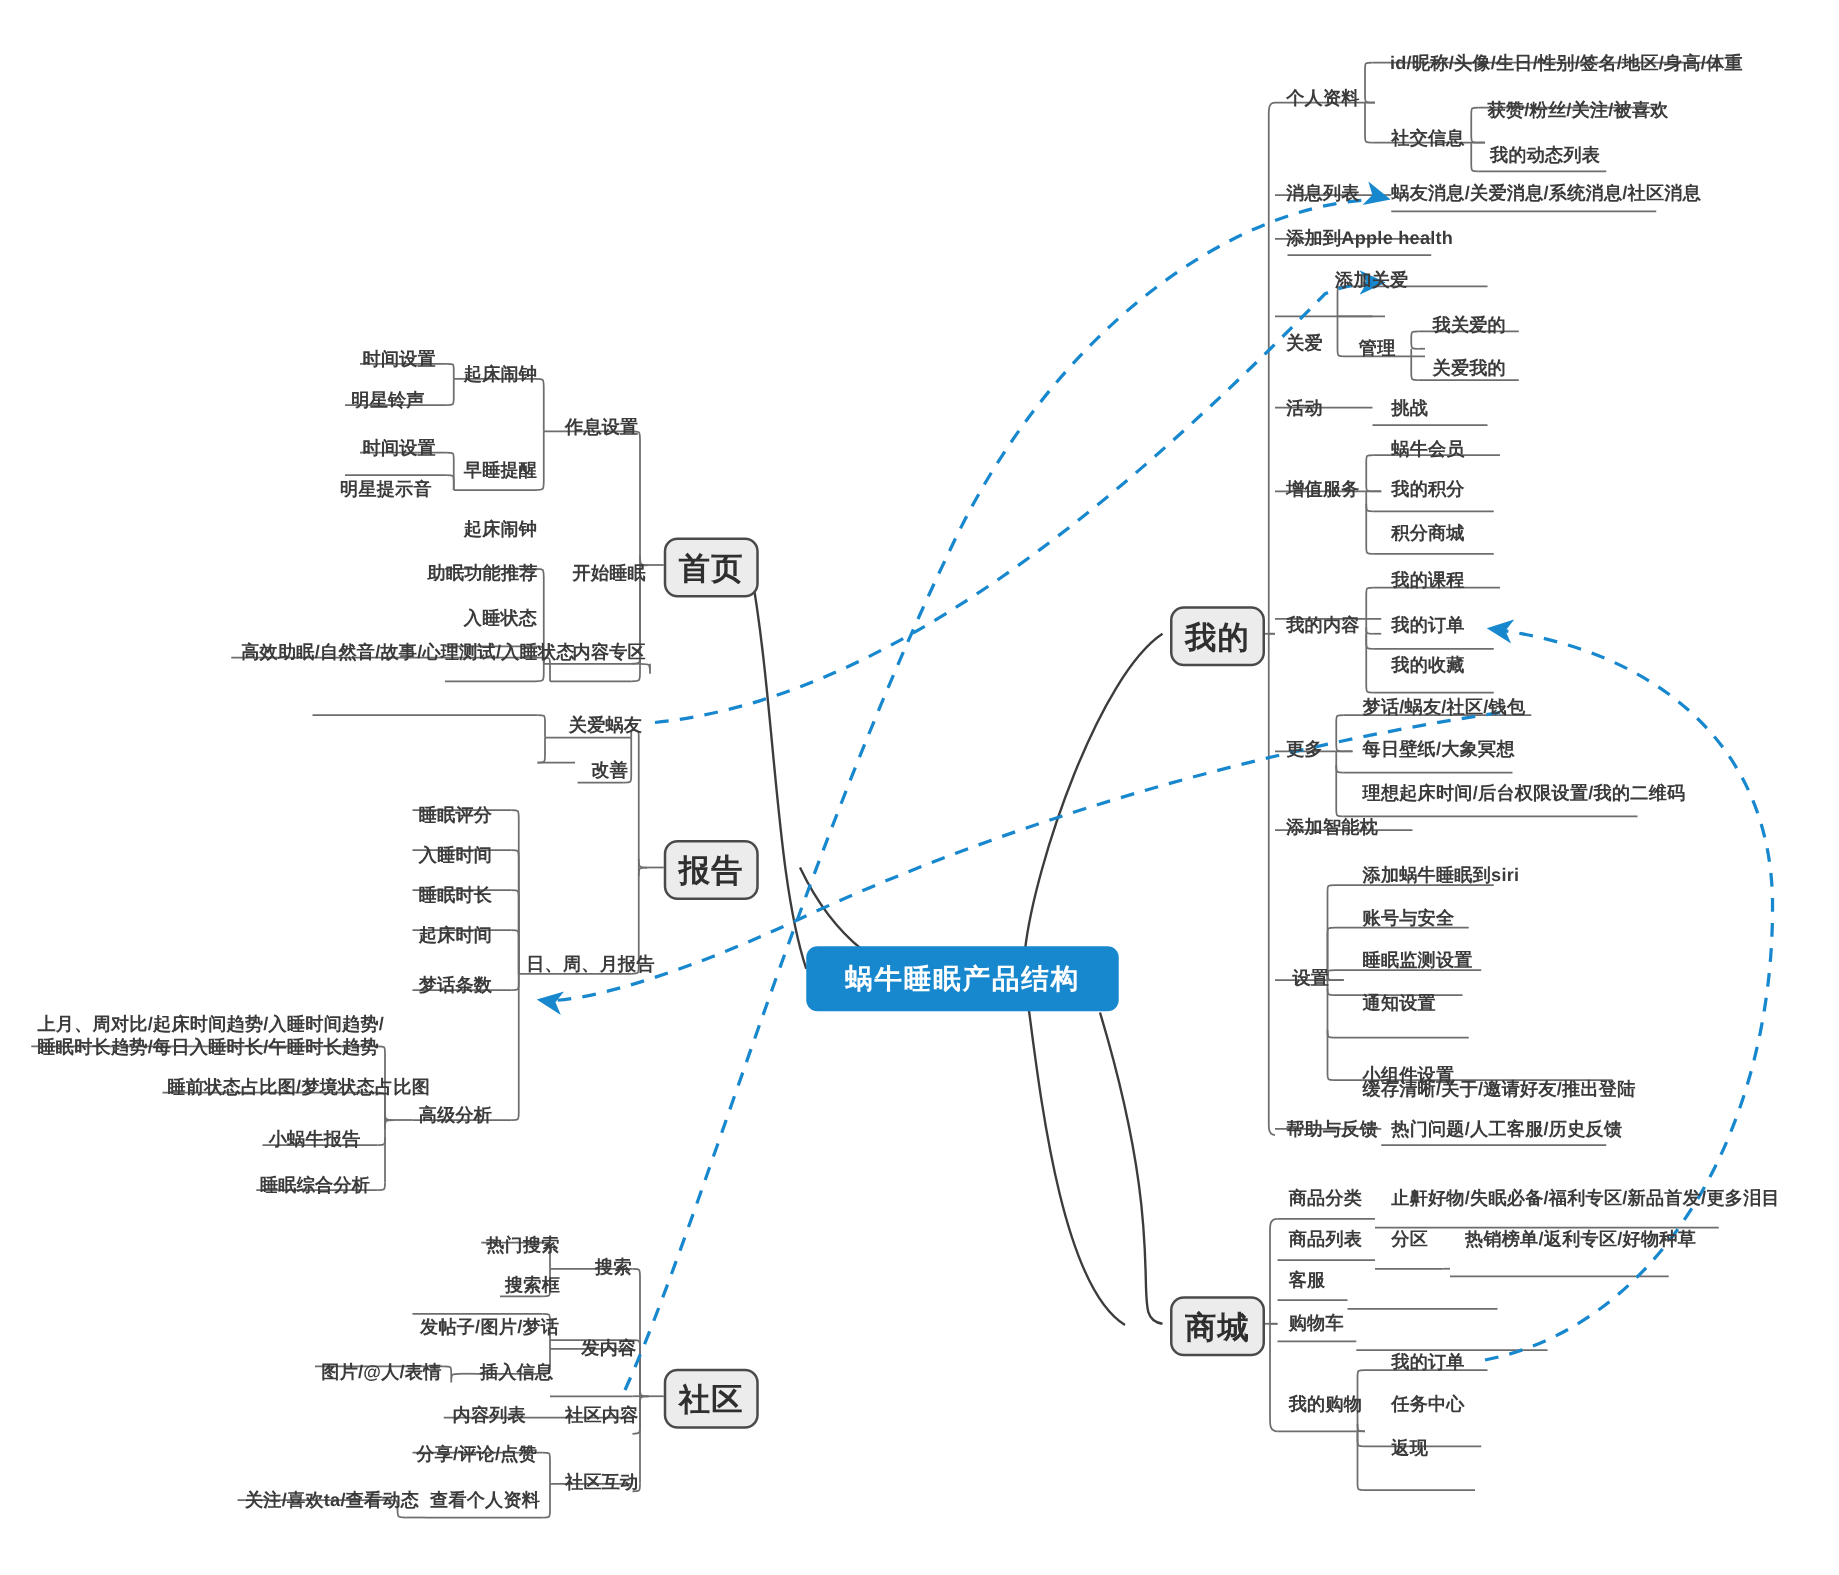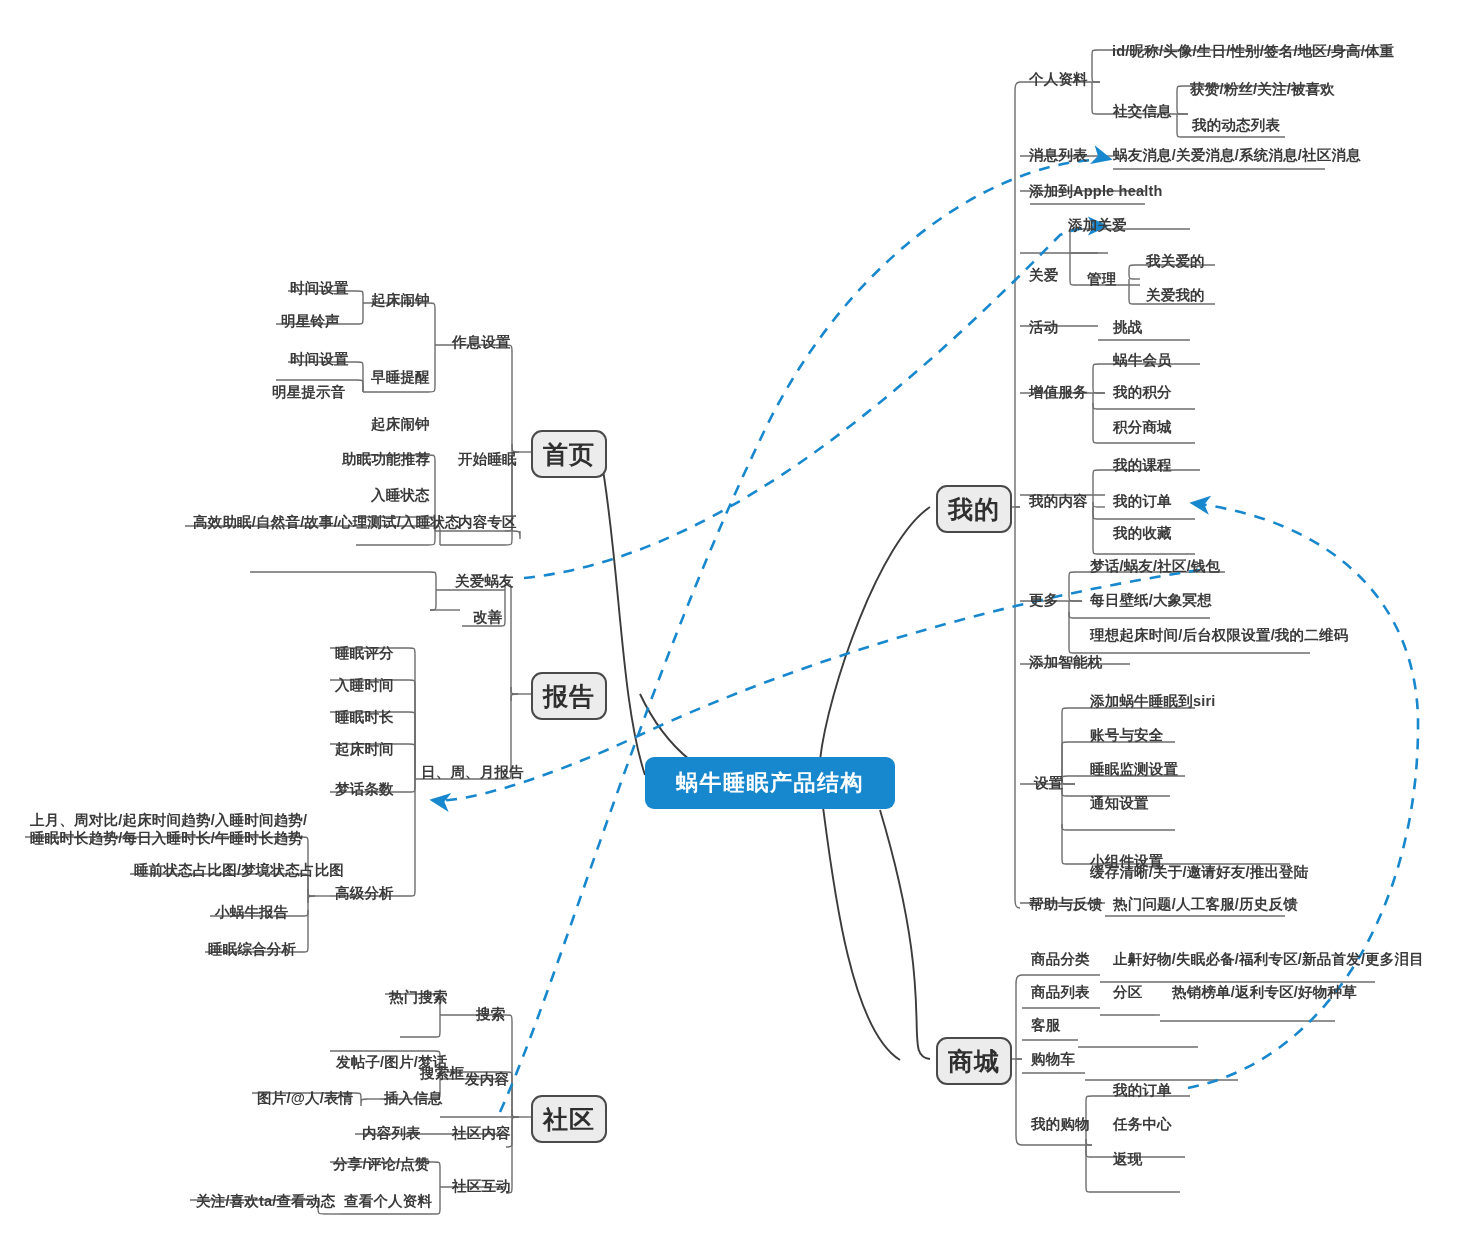--- a/index.html
+++ b/index.html
@@ -322,21 +322,21 @@
   <div class="lbl" style="left:335px;top:740px;">起床时间</div>
   <div class="lbl" style="left:335px;top:780px;">梦话条数</div>
   <div class="lbl" style="left:335px;top:884px;">高级分析</div>
   <div class="lbl wrap" style="left:30px;top:811px;width:290px;">上月、周对比/起床时间趋势/入睡时间趋势/睡眠时长趋势/每日入睡时长/午睡时长趋势</div>
   <div class="lbl" style="left:134px;top:861px;">睡前状态占比图/梦境状态占比图</div>
   <div class="lbl" style="left:215px;top:903px;">小蜗牛报告</div>
   <div class="lbl" style="left:208px;top:940px;">睡眠综合分析</div>
 
   <div class="lbl" style="left:476px;top:1005px;">搜索</div>
   <div class="lbl" style="left:389px;top:988px;">热门搜索</div>
-  <div class="lbl" style="left:420px;top:1020px;margin-top:44px;">搜索框</div>
+  <div class="lbl" style="left:404px;top:1020px;">搜索框</div>
   <div class="lbl" style="left:465px;top:1070px;">发内容</div>
   <div class="lbl" style="left:336px;top:1053px;">发帖子/图片/梦话</div>
   <div class="lbl" style="left:384px;top:1089px;">插入信息</div>
   <div class="lbl" style="left:257px;top:1089px;">图片/@人/表情</div>
   <div class="lbl" style="left:452px;top:1124px;">社区内容</div>
   <div class="lbl" style="left:362px;top:1124px;">内容列表</div>
   <div class="lbl" style="left:452px;top:1177px;">社区互动</div>
   <div class="lbl" style="left:333px;top:1155px;">分享/评论/点赞</div>
   <div class="lbl" style="left:344px;top:1192px;">查看个人资料</div>
   <div class="lbl" style="left:196px;top:1192px;">关注/喜欢ta/查看动态</div>

